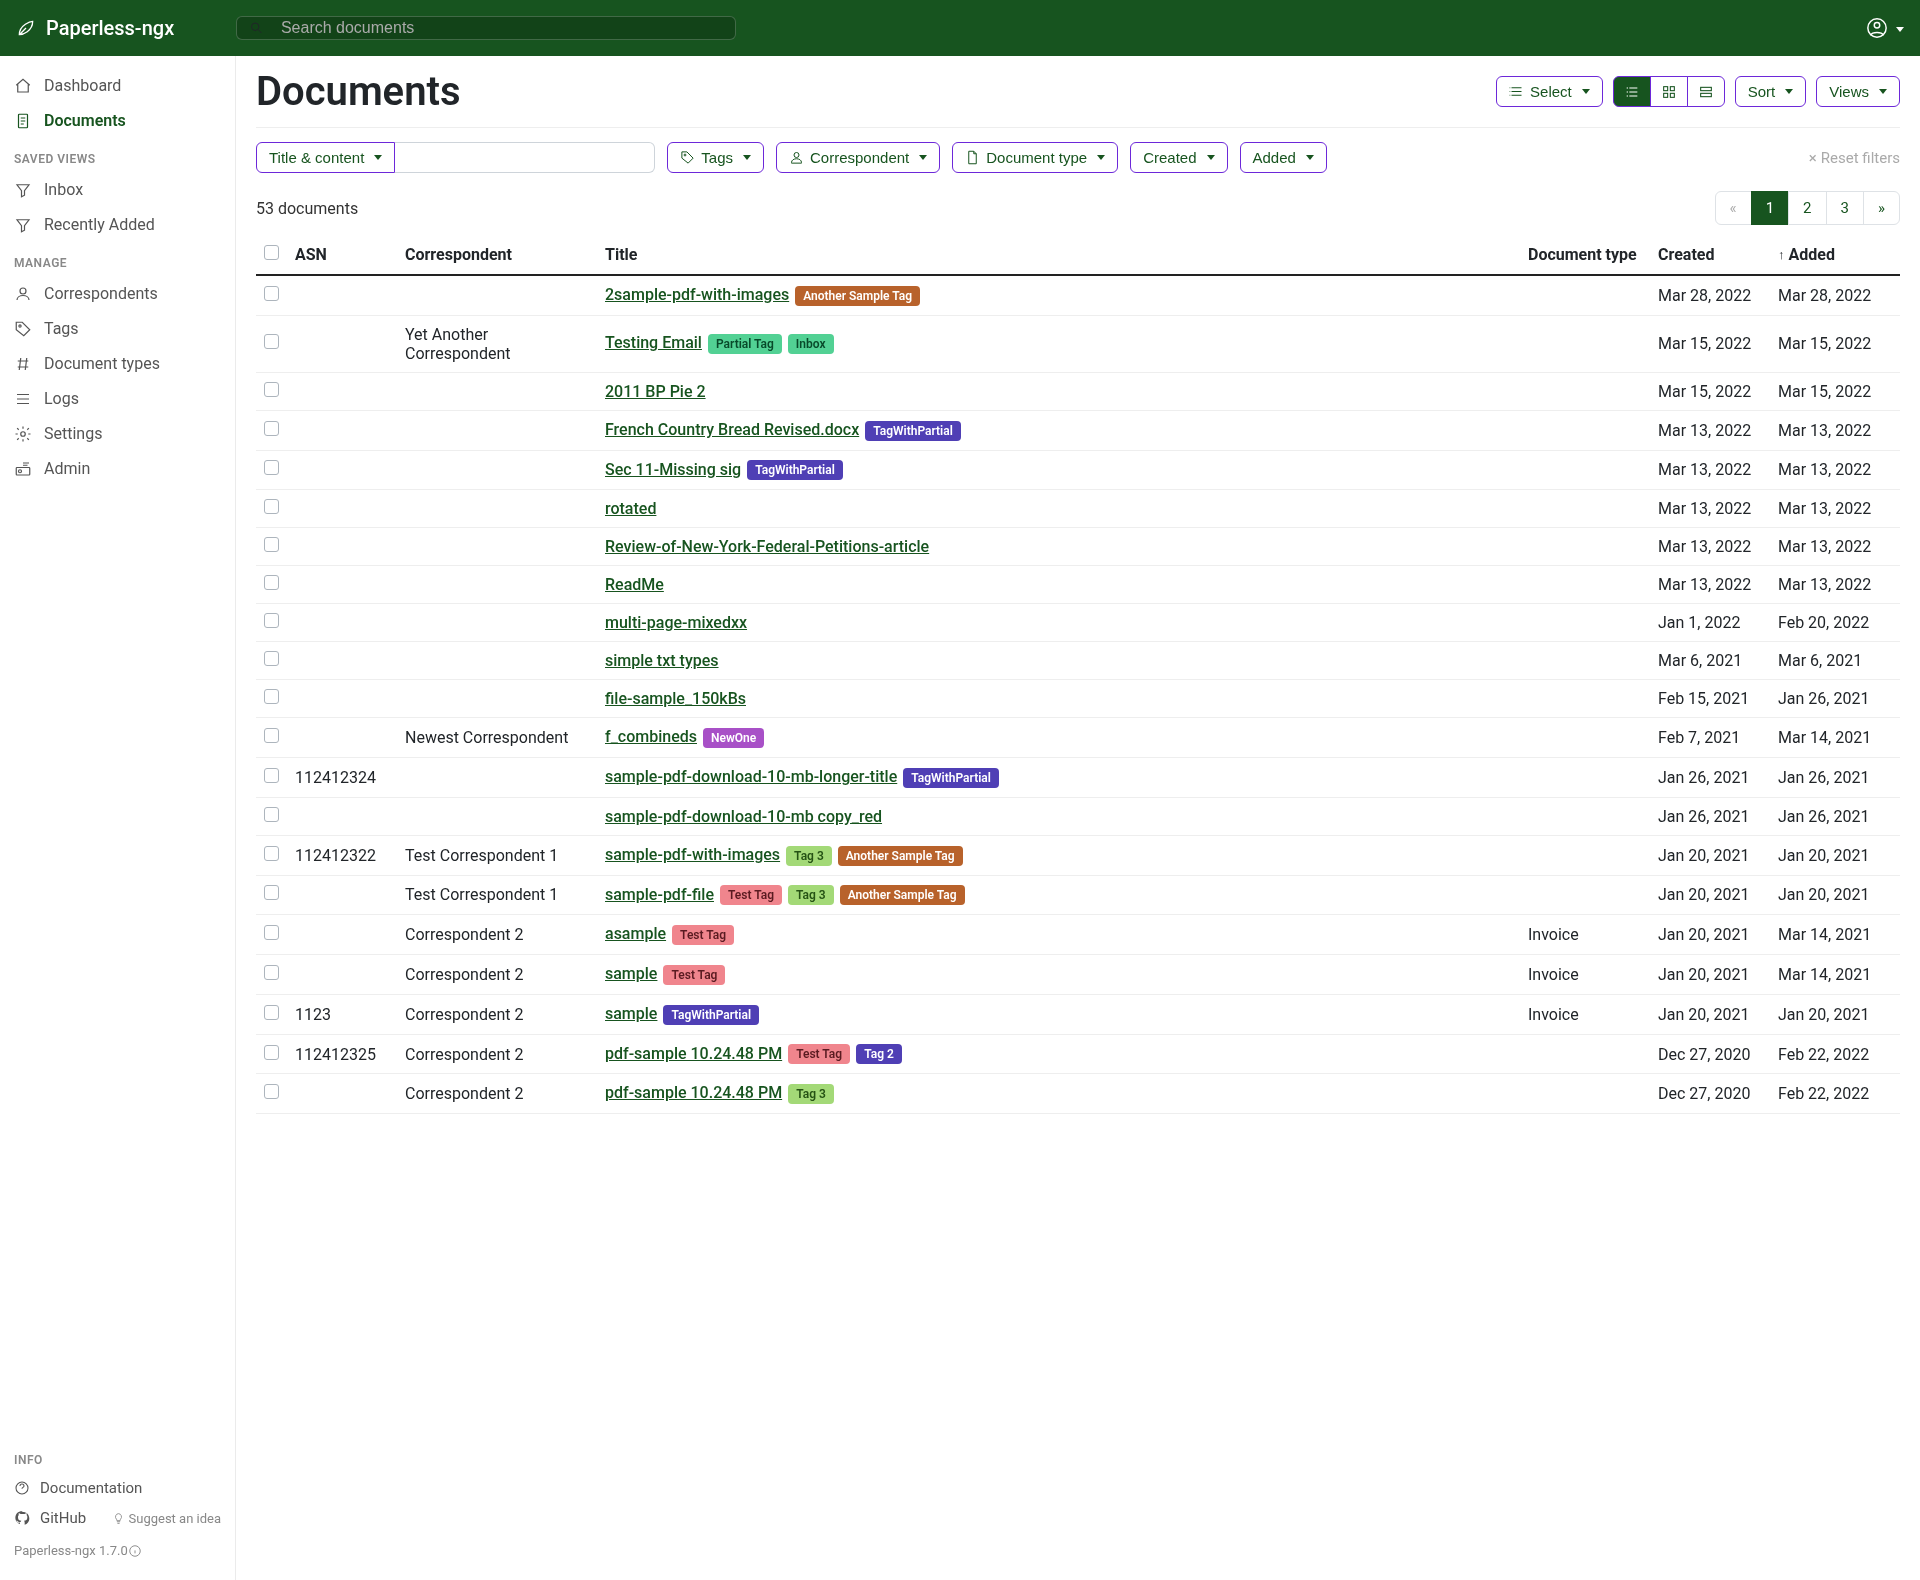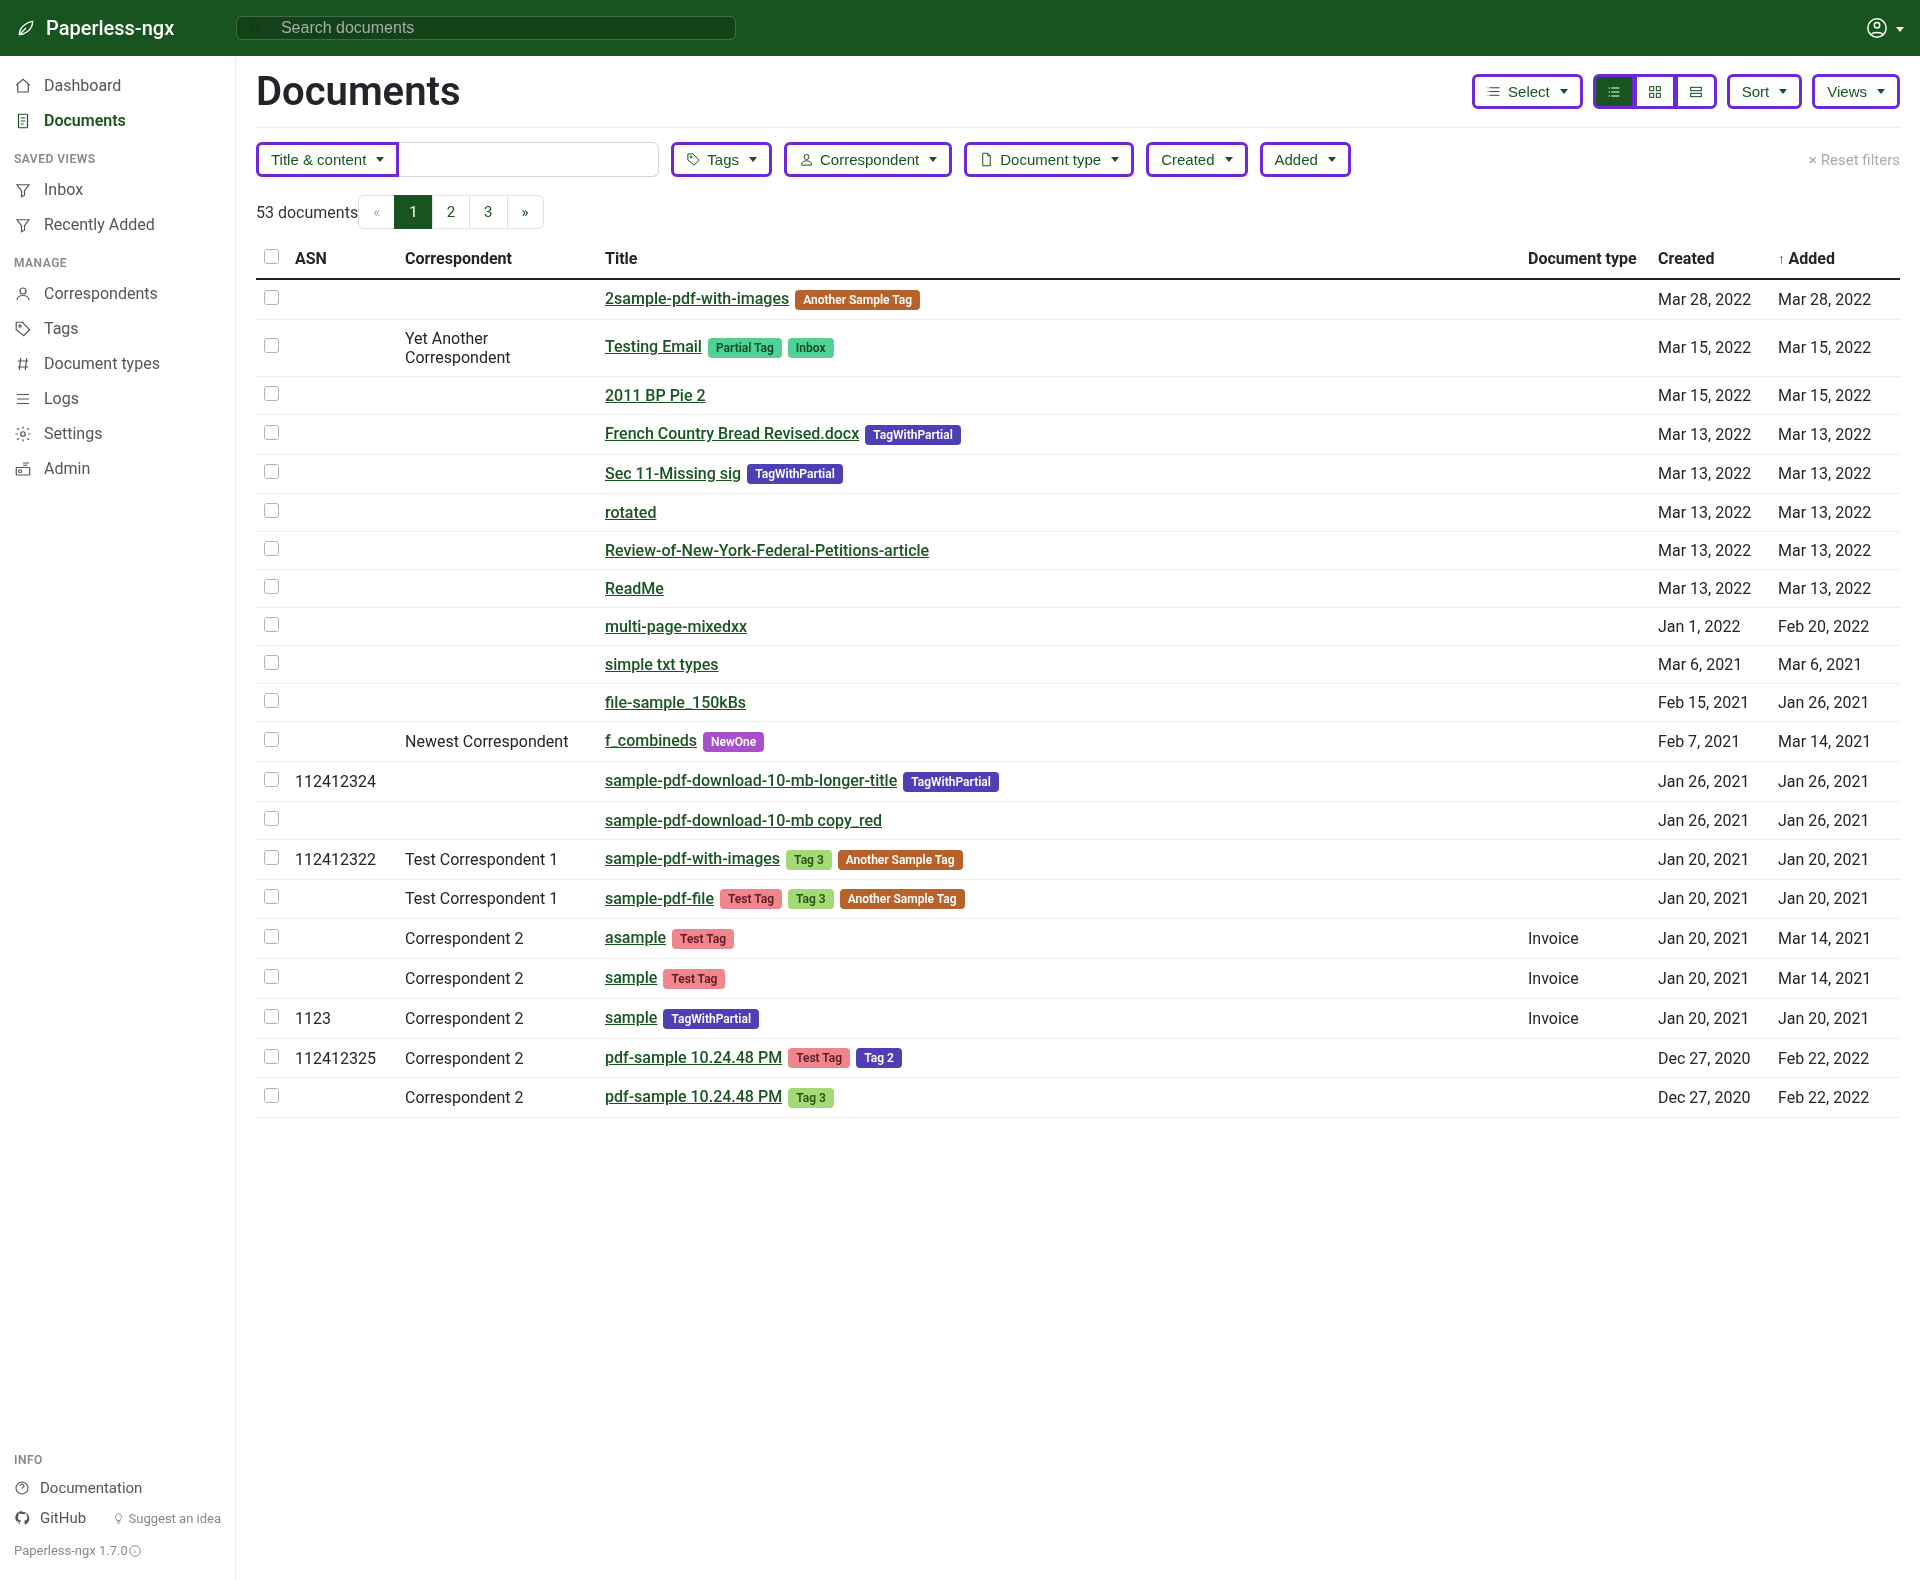--- a/index.html
+++ b/index.html
@@ -19,33 +19,33 @@
 .nav-item.active { color: #17541f; font-weight: 600; }
 .nav-item svg { width: 18px; height: 18px; flex-shrink: 0; }
 .nav-header { font-size: 12px; font-weight: 600; color: #888; padding: 14px 14px 6px; letter-spacing: 0.5px; }
 .sidebar-spacer { flex: 1; }
 .info-link { display: flex; align-items: center; gap: 10px; padding: 6px 14px; color: #555; font-size: 15px; cursor: pointer; }
 .version-row { display: flex; align-items: center; padding: 10px 14px; font-size: 13px; color: #888; }
 .suggest { color: #888; font-size: 13px; display: flex; align-items: center; gap: 4px; margin-left: auto; cursor:pointer;}
 .main { flex: 1; padding: 12px 20px 24px; }
 .page-title { font-size: 40px; font-weight: 600; border-bottom: 1px solid #eee; padding-bottom: 12px; margin-bottom: 14px; display: flex; align-items: center; }
 .title-right { margin-left: auto; display: flex; gap: 10px; }
-.btn { border: 3px solid #6d28d9; color: #17541f; background: #fff; padding: 6px 12px; border-radius: 6px; font-size: 15px; display: inline-flex; align-items: center; gap: 6px; cursor: pointer; }
+.btn { border: 1px solid #6d28d9; color: #17541f; background: #fff; padding: 6px 12px; border-radius: 6px; font-size: 15px; display: inline-flex; align-items: center; gap: 6px; cursor: pointer; }
 .btn-group { display: inline-flex; }
 .btn-group .btn { border-radius: 0; margin-left: -1px; padding: 6px 10px; }
 .btn-group .btn:first-child { border-radius: 6px 0 0 6px; margin-left: 0; }
 .btn-group .btn:last-child { border-radius: 0 6px 6px 0; }
 .btn-group .btn.active { background: #17541f; color: #fff; }
 .caret::after { content: ""; display: inline-block; border-top: 5px solid currentColor; border-left: 4px solid transparent; border-right: 4px solid transparent; margin-left: 4px; vertical-align: middle; }
 .filter-row { display: flex; gap: 12px; align-items: center; flex-wrap: wrap; }
 .filter-input-group { display: flex; }
 .filter-input-group .btn { border-radius: 6px 0 0 6px; }
 .filter-input-group .text-input { border: 1px solid #ced4da; border-left: none; border-radius: 0 6px 6px 0; padding: 6px 10px; width: 260px; outline: none; }
 .reset-filters { color: #aaa; font-size: 15px; display: flex; align-items: center; gap: 4px; cursor: pointer; margin-left: auto;}
-.pagination-row { display: flex; align-items: center; margin: 18px 0 10px; }
+.pagination-row { display: flex; align-items: center; justify-content: space-between; margin: 18px 0 10px; }
 .doc-count { font-size: 16px; color: #333; }
 .pager { display: flex; }
 .pager .pg { border: 1px solid #dee2e6; padding: 7px 14px; font-size: 15px; color: #17541f; cursor: pointer; margin-left: -1px; }
 .pager .pg:first-child { border-radius: 6px 0 0 6px; margin-left: 0; color:#aaa;}
 .pager .pg:last-child { border-radius: 0 6px 6px 0; }
 .pager .pg.active { background: #17541f; color: #fff; border-color: #17541f; }
 table.docs { width: 100%; border-collapse: collapse; font-size: 16px; }
 table.docs thead th { text-align: left; font-weight: 700; padding: 10px 8px; border-bottom: 2px solid #222; white-space: nowrap; }
 table.docs tbody td { padding: 9px 8px; border-bottom: 1px solid #eee; vertical-align: middle; }
 .doc-link { color: #17541f; text-decoration: underline; font-weight: 500; cursor: pointer; }

